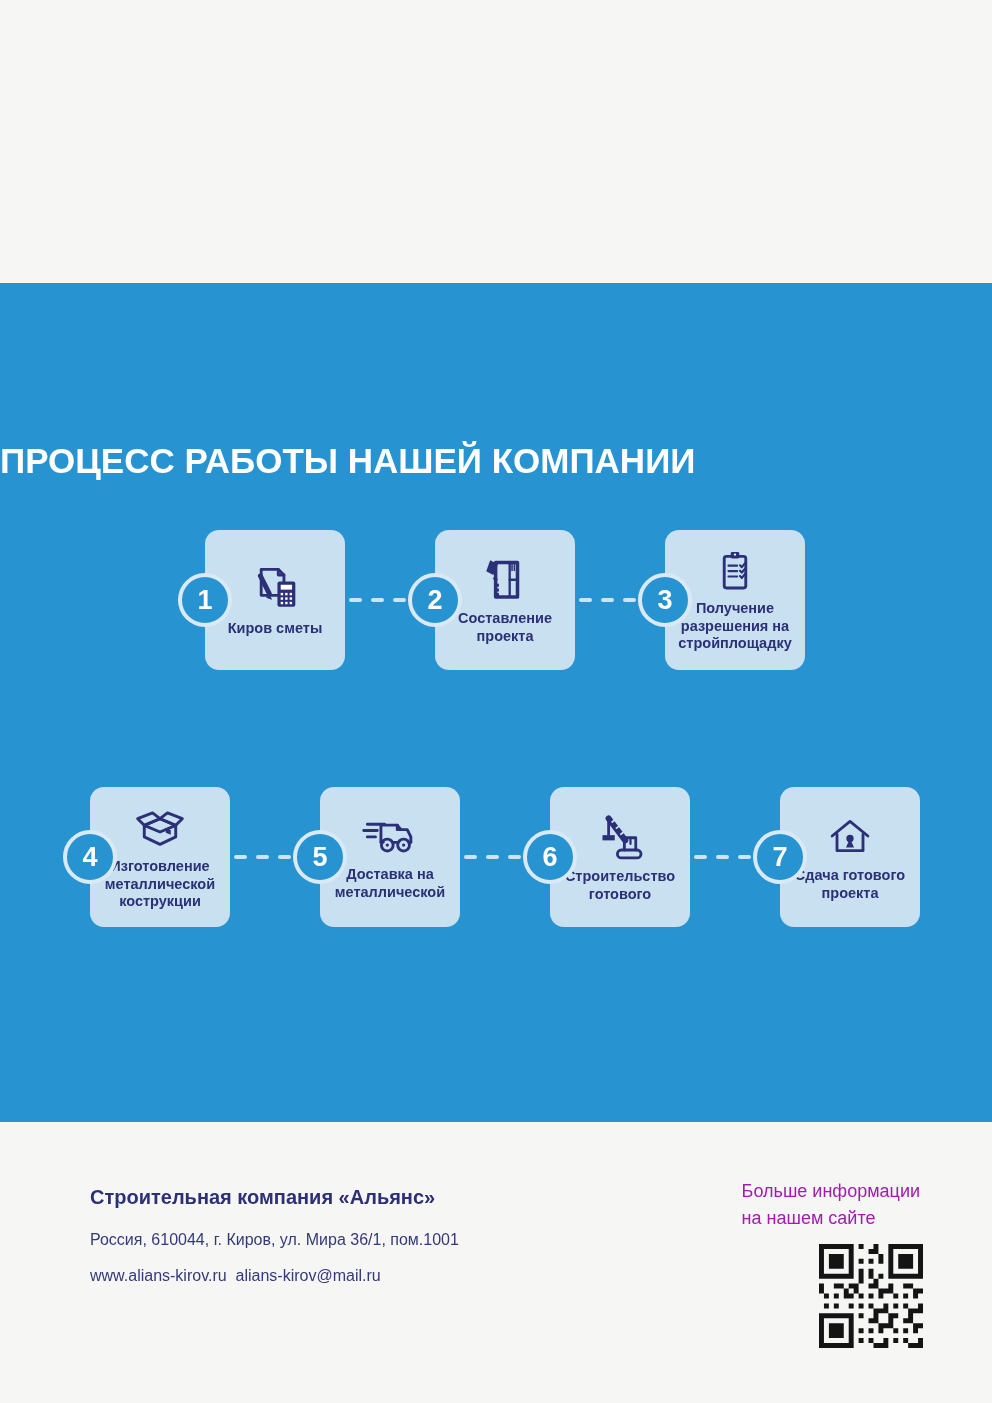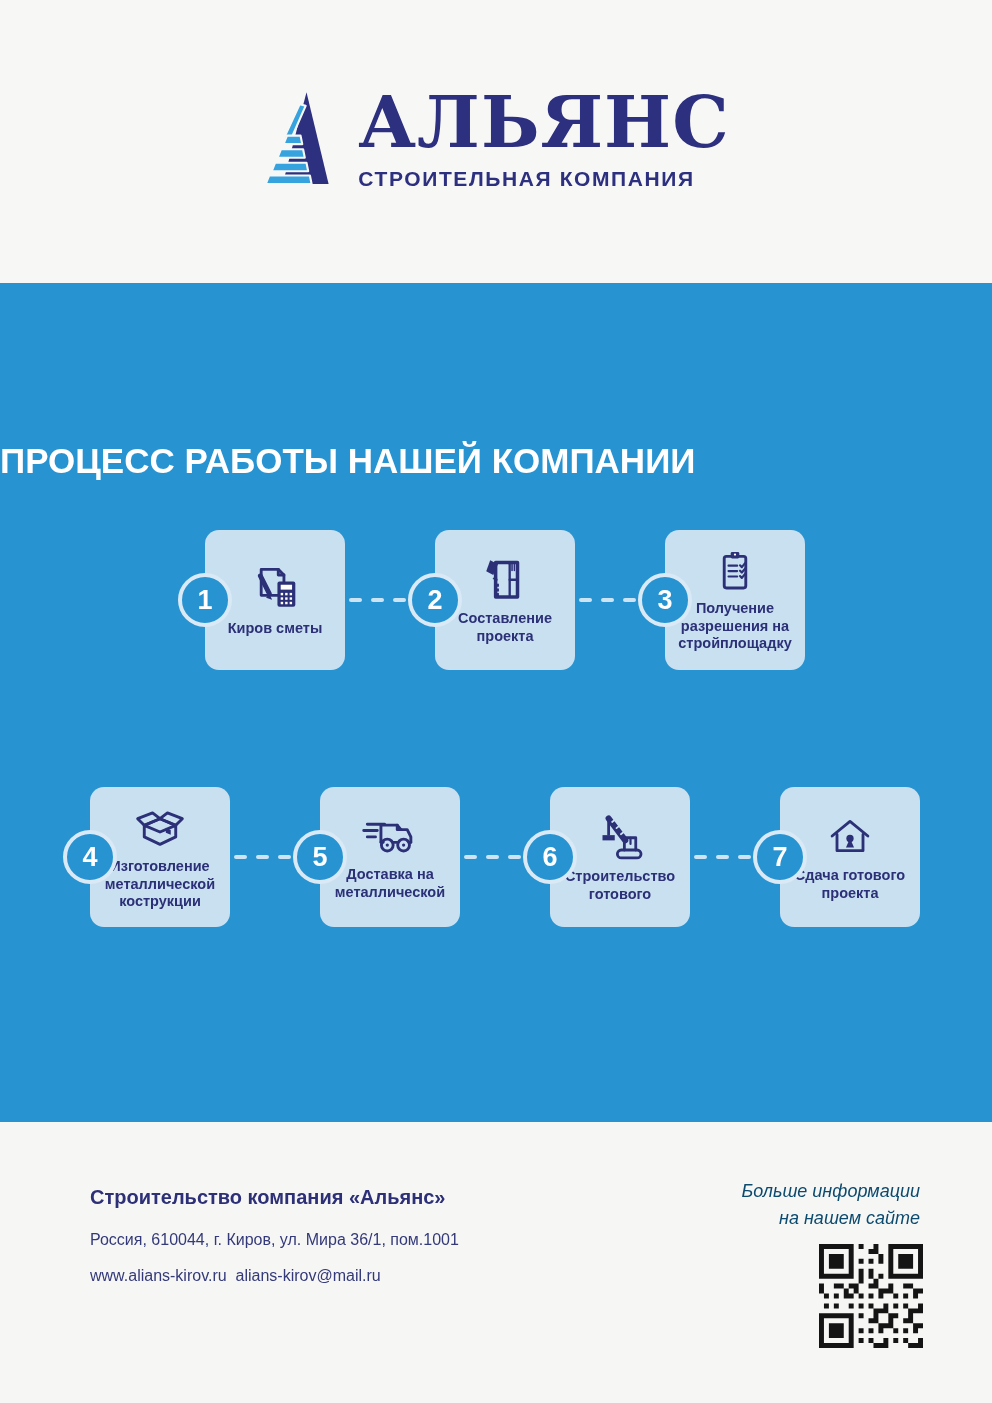--- a/index.html
+++ b/index.html
@@ -30,50 +30,30 @@
          width:46px;height:46px;border-radius:50%;background:#2793d1;
          border:4px solid #d9e9f5;color:#ffffff;font-weight:bold;font-size:27px;
          display:flex;align-items:center;justify-content:center;}
   .dashes{position:absolute;display:flex;gap:9px;}
   .dash{width:13px;height:4px;border-radius:2px;background:#cde4f4;}
   
   .footer{position:absolute;top:1122px;left:0;width:992px;height:281px;background:#f6f6f5;}
   .contact{position:absolute;left:90px;top:64px;color:#343a79;}
   .contact .company{font-size:20px;font-weight:bold;color:#2d3076;margin:0 0 22px 0;}
   .contact .line{font-size:16px;margin:0 0 18px 0;white-space:pre;}
-  .more{position:absolute;right:72px;top:56px;text-align:right;color:#0c4a6e;
-        font-size:18px;line-height:27px;font-style:italic;}
+  .more{position:absolute;right:72px;top:56px;color:#a21caf;
+        font-size:18px;line-height:27px;}
   .qr{position:absolute;left:819px;top:122px;width:104px;height:104px;}
   .qr svg{display:block;width:104px;height:104px;}
 </style>
 </head>
 <body>
 
 <div class="page">
 
-  <div class="header">
-    <div class="logo-group">
-      <div class="logo-mark">
-        <svg viewBox="0 0 80 120" xmlns="http://www.w3.org/2000/svg">
-          <polygon points="52,5 78,113 24,113" fill="#2d2f7f"></polygon>
-          <g fill="#36a2de" stroke="#f7f7f6" stroke-width="2.5" stroke-linejoin="round">
-            <polygon points="44,19 51,21 33,62 25,60"></polygon>
-            <polygon points="29,56 45,56 47,66 25,66"></polygon>
-            <polygon points="22,72 48,72 50,82 18,82"></polygon>
-            <polygon points="15,88 52,88 54,98 11,98"></polygon>
-            <polygon points="8,103 56,103 58,113 4,113"></polygon>
-          </g>
-        </svg>
-      </div>
-      <div class="logo-text">
-        <div class="logo-name">АЛЬЯНС</div>
-        <div class="logo-tagline">СТРОИТЕЛЬНАЯ КОМПАНИЯ</div>
-      </div>
-    </div>
-  </div>
 
   <div class="band">
     <h1 class="band-title">ПРОЦЕСС РАБОТЫ НАШЕЙ КОМПАНИИ</h1>
 
     <div class="card" style="left:205px;top:247px;">
       <div class="badge">1</div>
       <div class="icon">
         <svg width="52" height="50" viewBox="0 0 64 58" fill="none" stroke="#2b3077" stroke-width="3.5" stroke-linecap="round" stroke-linejoin="round">
           <path d="M15,6 H36 L43,13 V38 H15 Z"></path>
           <path d="M36,6 V13 H43"></path>
@@ -212,21 +192,21 @@
     </div>
     <div class="dashes" style="left:694px;top:572px;">
       <div class="dash"></div>
         <div class="dash"></div>
         <div class="dash"></div>
     </div>
   </div>
 
   <div class="footer">
     <div class="contact">
-      <p class="company">Строительство компания «Альянс»</p>
+      <p class="company">Строительная компания «Альянс»</p>
       <p class="line">Россия, 610044, г. Киров, ул. Мира 36/1, пом.1001</p>
       <p class="line">www.alians-kirov.ru  alians-kirov@mail.ru</p>
     </div>
     <div class="more">
       <div>Больше информации</div>
       <div>на нашем сайте</div>
     </div>
     <div class="qr">
       <svg viewBox="0 0 105 105" xmlns="http://www.w3.org/2000/svg">
         <path id="qr-path" d="M0,0h5v5h-5zM5,0h5v5h-5zM10,0h5v5h-5zM15,0h5v5h-5zM20,0h5v5h-5zM25,0h5v5h-5zM30,0h5v5h-5zM40,0h5v5h-5zM55,0h5v5h-5zM70,0h5v5h-5zM75,0h5v5h-5zM80,0h5v5h-5zM85,0h5v5h-5zM90,0h5v5h-5zM95,0h5v5h-5zM100,0h5v5h-5zM0,5h5v5h-5zM30,5h5v5h-5zM50,5h5v5h-5zM55,5h5v5h-5zM70,5h5v5h-5zM100,5h5v5h-5zM0,10h5v5h-5zM10,10h5v5h-5zM15,10h5v5h-5zM20,10h5v5h-5zM30,10h5v5h-5zM60,10h5v5h-5zM70,10h5v5h-5zM80,10h5v5h-5zM85,10h5v5h-5zM90,10h5v5h-5zM100,10h5v5h-5zM0,15h5v5h-5zM10,15h5v5h-5zM15,15h5v5h-5zM20,15h5v5h-5zM30,15h5v5h-5zM40,15h5v5h-5zM50,15h5v5h-5zM60,15h5v5h-5zM70,15h5v5h-5zM80,15h5v5h-5zM85,15h5v5h-5zM90,15h5v5h-5zM100,15h5v5h-5zM0,20h5v5h-5zM10,20h5v5h-5zM15,20h5v5h-5zM20,20h5v5h-5zM30,20h5v5h-5zM70,20h5v5h-5zM80,20h5v5h-5zM85,20h5v5h-5zM90,20h5v5h-5zM100,20h5v5h-5zM0,25h5v5h-5zM30,25h5v5h-5zM40,25h5v5h-5zM50,25h5v5h-5zM70,25h5v5h-5zM100,25h5v5h-5zM0,30h5v5h-5zM5,30h5v5h-5zM10,30h5v5h-5zM15,30h5v5h-5zM20,30h5v5h-5zM25,30h5v5h-5zM30,30h5v5h-5zM40,30h5v5h-5zM50,30h5v5h-5zM60,30h5v5h-5zM70,30h5v5h-5zM75,30h5v5h-5zM80,30h5v5h-5zM85,30h5v5h-5zM90,30h5v5h-5zM95,30h5v5h-5zM100,30h5v5h-5zM40,35h5v5h-5zM55,35h5v5h-5zM0,40h5v5h-5zM15,40h5v5h-5zM20,40h5v5h-5zM30,40h5v5h-5zM35,40h5v5h-5zM50,40h5v5h-5zM55,40h5v5h-5zM70,40h5v5h-5zM85,40h5v5h-5zM90,40h5v5h-5zM0,45h5v5h-5zM25,45h5v5h-5zM35,45h5v5h-5zM60,45h5v5h-5zM65,45h5v5h-5zM70,45h5v5h-5zM95,45h5v5h-5zM100,45h5v5h-5zM5,50h5v5h-5zM15,50h5v5h-5zM25,50h5v5h-5zM30,50h5v5h-5zM40,50h5v5h-5zM50,50h5v5h-5zM60,50h5v5h-5zM75,50h5v5h-5zM85,50h5v5h-5zM95,50h5v5h-5zM5,60h5v5h-5zM15,60h5v5h-5zM30,60h5v5h-5zM40,60h5v5h-5zM50,60h5v5h-5zM65,60h5v5h-5zM75,60h5v5h-5zM85,60h5v5h-5zM100,60h5v5h-5zM55,65h5v5h-5zM60,65h5v5h-5zM65,65h5v5h-5zM90,65h5v5h-5zM95,65h5v5h-5zM100,65h5v5h-5zM0,70h5v5h-5zM5,70h5v5h-5zM10,70h5v5h-5zM15,70h5v5h-5zM20,70h5v5h-5zM25,70h5v5h-5zM30,70h5v5h-5zM40,70h5v5h-5zM55,70h5v5h-5zM70,70h5v5h-5zM75,70h5v5h-5zM90,70h5v5h-5zM0,75h5v5h-5zM30,75h5v5h-5zM50,75h5v5h-5zM55,75h5v5h-5zM70,75h5v5h-5zM85,75h5v5h-5zM90,75h5v5h-5zM0,80h5v5h-5zM10,80h5v5h-5zM15,80h5v5h-5zM20,80h5v5h-5zM30,80h5v5h-5zM60,80h5v5h-5zM65,80h5v5h-5zM70,80h5v5h-5zM95,80h5v5h-5zM100,80h5v5h-5zM0,85h5v5h-5zM10,85h5v5h-5zM15,85h5v5h-5zM20,85h5v5h-5zM30,85h5v5h-5zM40,85h5v5h-5zM50,85h5v5h-5zM60,85h5v5h-5zM75,85h5v5h-5zM85,85h5v5h-5zM95,85h5v5h-5zM0,90h5v5h-5zM10,90h5v5h-5zM15,90h5v5h-5zM20,90h5v5h-5zM30,90h5v5h-5zM0,95h5v5h-5zM30,95h5v5h-5zM40,95h5v5h-5zM50,95h5v5h-5zM65,95h5v5h-5zM75,95h5v5h-5zM85,95h5v5h-5zM100,95h5v5h-5zM0,100h5v5h-5zM5,100h5v5h-5zM10,100h5v5h-5zM15,100h5v5h-5zM20,100h5v5h-5zM25,100h5v5h-5zM30,100h5v5h-5zM55,100h5v5h-5zM60,100h5v5h-5zM65,100h5v5h-5zM90,100h5v5h-5zM95,100h5v5h-5zM100,100h5v5h-5z" fill="#141414"></path>

